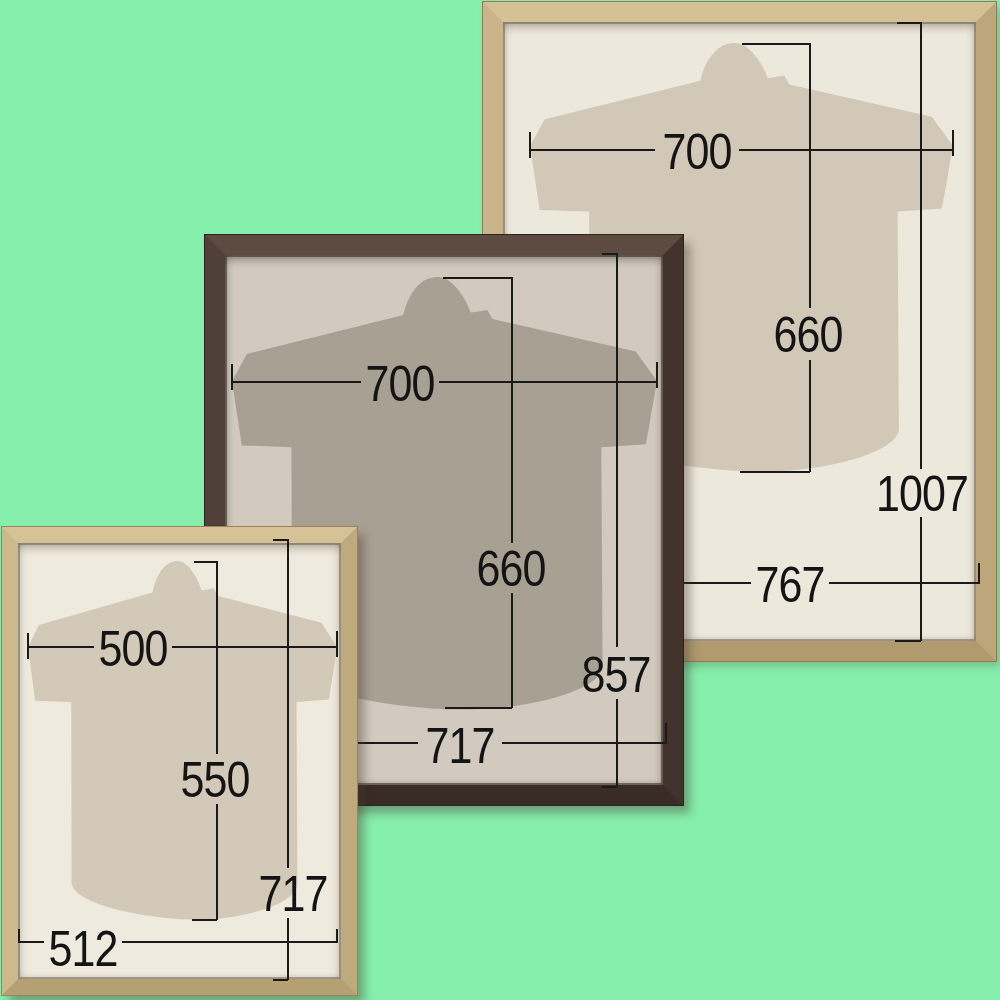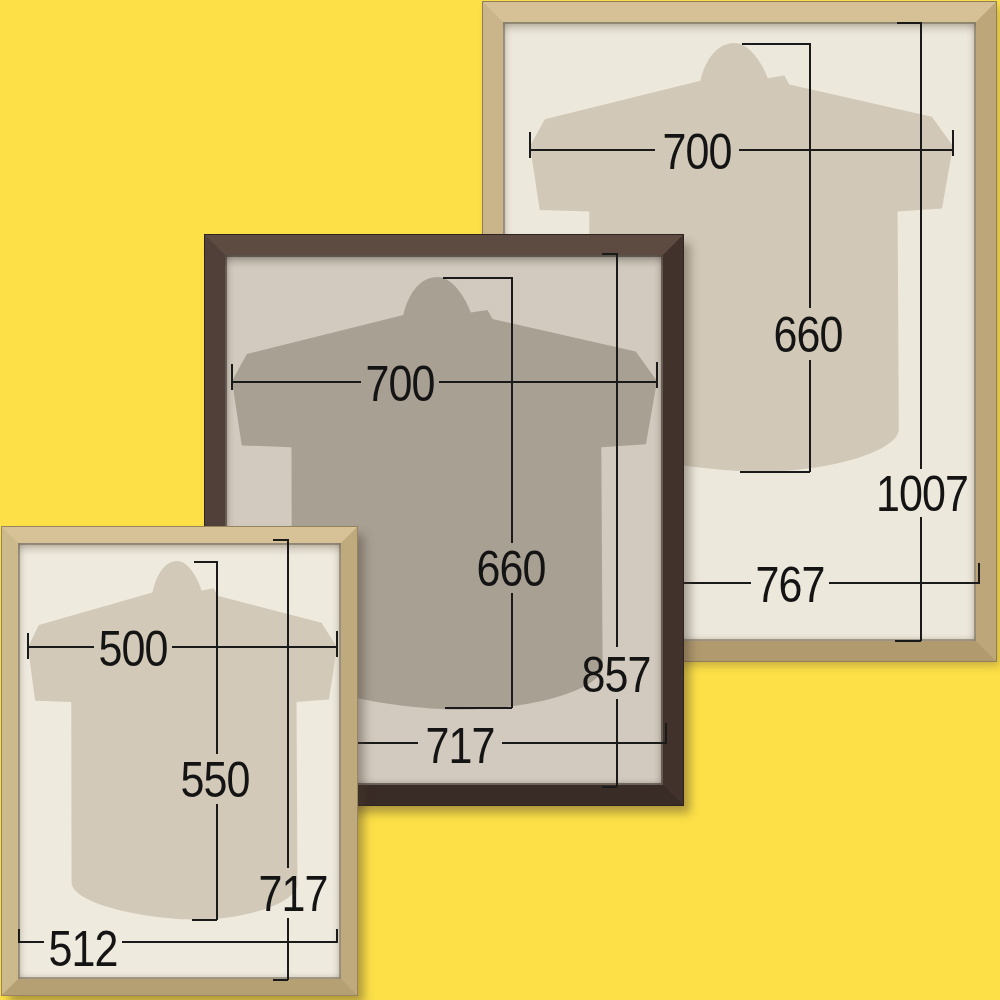--- a/index.html
+++ b/index.html
@@ -1,18 +1,18 @@
 <!DOCTYPE html>
 <html><head>
 <meta charset="utf-8">
 <style>
   html,body{margin:0;padding:0;background:#ffffff;}
   .canvas{
     position:relative;width:1000px;height:1000px;overflow:hidden;
-    background:#fde047;
+    background:#86efac;
     font-family:"Liberation Sans","DejaVu Sans",sans-serif;
   }
   .frame{position:absolute;}
   .wood{position:absolute;inset:0;box-sizing:border-box;}
   .frame.large .wood{
     border:20px solid;
     border-color:#d5c195 #bca67a #b09a6e #cab58a;
     outline:1px solid #8f7d5b;
     box-shadow:4px 5px 8px rgba(80,68,56,.30);
   }

